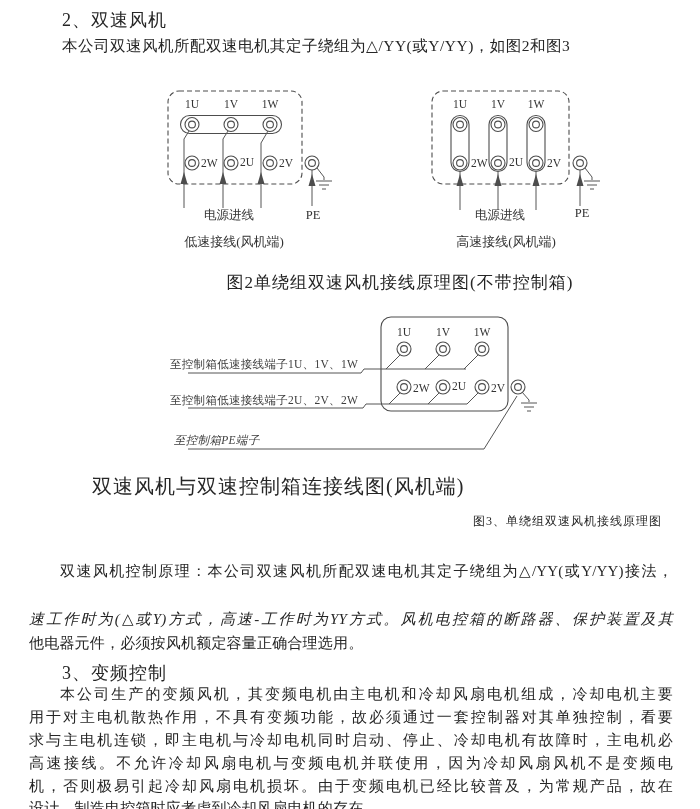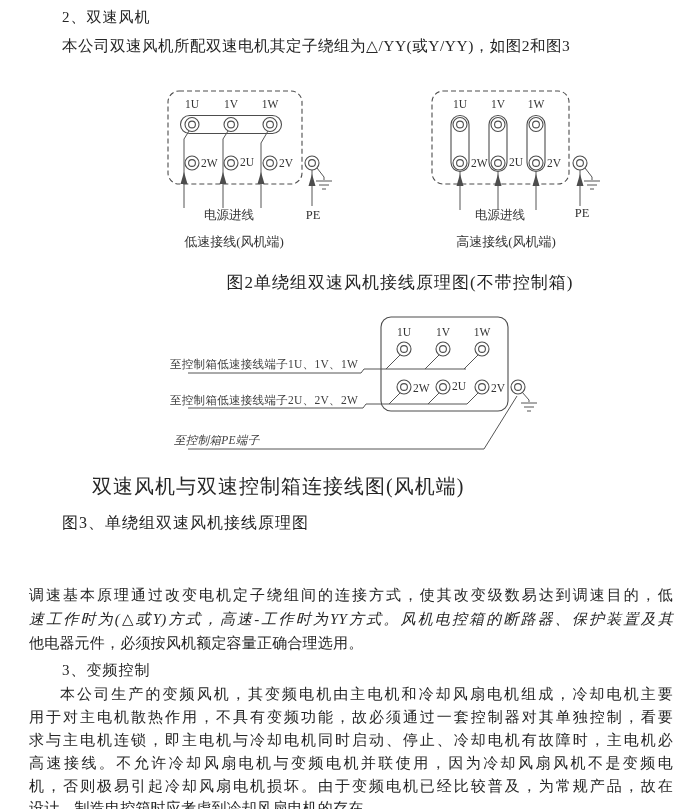--- a/index.html
+++ b/index.html
@@ -2,25 +2,25 @@
 <html><head>
 <meta charset="utf-8">
 <style>
   html,body{margin:0;padding:0;background:#e8e8e8;}
   .page{
     position:relative;width:700px;height:809px;background:#ffffff;
     font-family:"Liberation Serif","DejaVu Serif",serif;color:#262626;
     overflow:hidden;margin:0 auto;
   }
   .abs{position:absolute;}
-  .h2{font-size:15px;letter-spacing:1px;}
+  .h2{font-size:18px;letter-spacing:1px;}
   .intro{font-size:15.5px;letter-spacing:0.5px;}
   .figcap{font-size:17px;text-align:center;letter-spacing:1px;}
   .bigtitle{font-size:20px;text-align:left;letter-spacing:1px;}
-  .fig3cap{font-size:16px;text-align:left;letter-spacing:1px;}
+  .fig3cap{font-size:12px;text-align:right;letter-spacing:1px;}
   .wirelabel{font-size:11.5px;color:#3d3d3d;letter-spacing:0.3px;white-space:nowrap;}
   .bl{position:absolute;left:29px;width:644px;font-size:15px;color:#262626;
       white-space:nowrap;letter-spacing:0.2px;}
   .bl.just{white-space:normal;text-align:justify;text-align-last:justify;}
   .indent{text-indent:31px;}
   svg{position:absolute;left:0;top:0;pointer-events:none;}
   svg text{font-family:"Liberation Serif","DejaVu Serif",serif;fill:#333;}
   .stroke{fill:none;stroke:#4d4d4d;stroke-width:1.1;}
   .thin{fill:none;stroke:#555;stroke-width:1;}
 </style>
@@ -225,21 +225,21 @@
 
   <div class="abs figcap" style="left:100px;top:271px;width:600px;">图2单绕组双速风机接线原理图(不带控制箱)</div>
 
   <div class="abs wirelabel" style="left:170px;top:357px;">至控制箱低速接线端子1U、1V、1W</div>
   <div class="abs wirelabel" style="left:170px;top:393px;">至控制箱低速接线端子2U、2V、2W</div>
   <div class="abs wirelabel" style="left:174px;top:433px;font-style:italic;">至控制箱PE端子</div>
 
   <div class="abs bigtitle" style="left:92px;top:473px;width:600px;">双速风机与双速控制箱连接线图(风机端)</div>
   <div class="abs fig3cap" style="left:62px;top:513px;width:600px;">图3、单绕组双速风机接线原理图</div>
 
-  <div class="bl just" style="top:586px;">调速基本原理通过改变电机定子绕组间的连接方式，使其改变级数易达到调速目的，低</div>
+  <div class="bl just indent" style="top:562px;">双速风机控制原理：本公司双速风机所配双速电机其定子绕组为△/YY(或Y/YY)接法，</div>
   <div class="bl just" style="top:610px;font-style:italic;">速工作时为(△或Y)方式，高速-工作时为YY方式。风机电控箱的断路器、保护装置及其</div>
   <div class="bl" style="top:634px;">他电器元件，必须按风机额定容量正确合理选用。</div>
 
   <div class="abs h2" style="left:62px;top:661px;">3、变频控制</div>
 
   <div class="bl just indent" style="top:685px;">本公司生产的变频风机，其变频电机由主电机和冷却风扇电机组成，冷却电机主要</div>
   <div class="bl just" style="top:708px;">用于对主电机散热作用，不具有变频功能，故必须通过一套控制器对其单独控制，看要</div>
   <div class="bl just" style="top:731px;">求与主电机连锁，即主电机与冷却电机同时启动、停止、冷却电机有故障时，主电机必</div>
   <div class="bl just" style="top:754px;">高速接线。不允许冷却风扇电机与变频电机并联使用，因为冷却风扇风机不是变频电</div>
   <div class="bl just" style="top:777px;">机，否则极易引起冷却风扇电机损坏。由于变频电机已经比较普及，为常规产品，故在</div>

